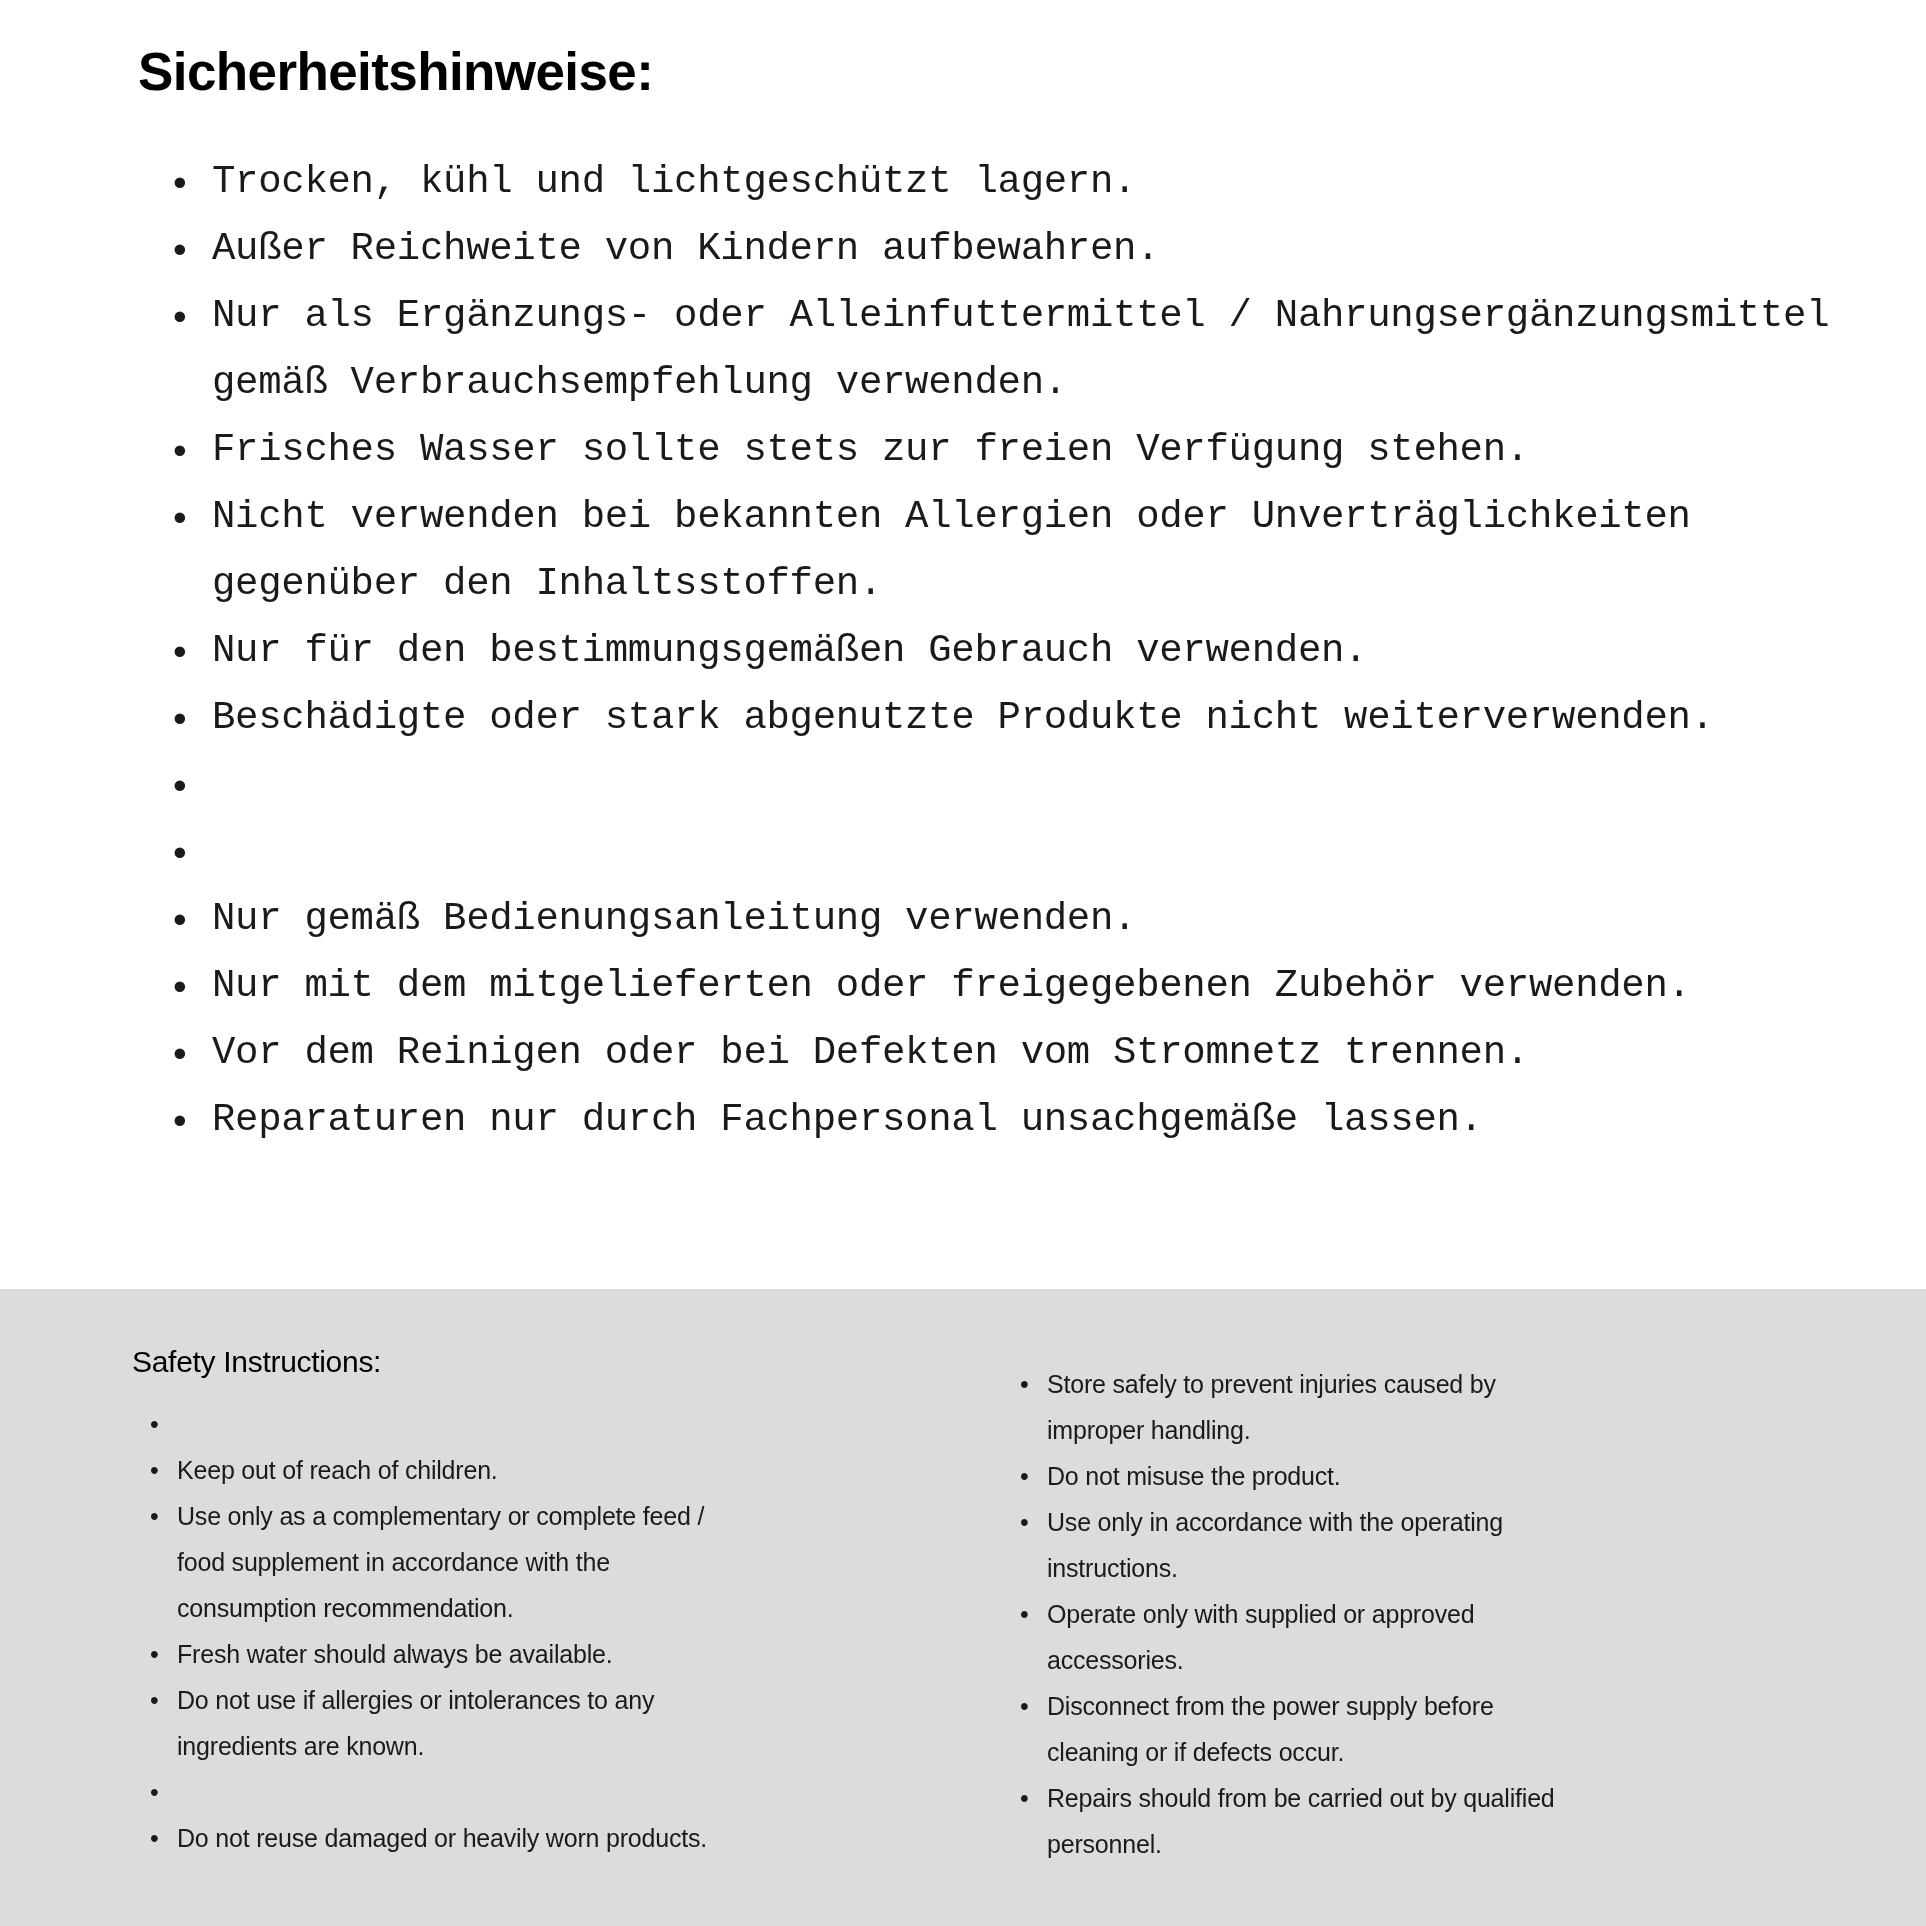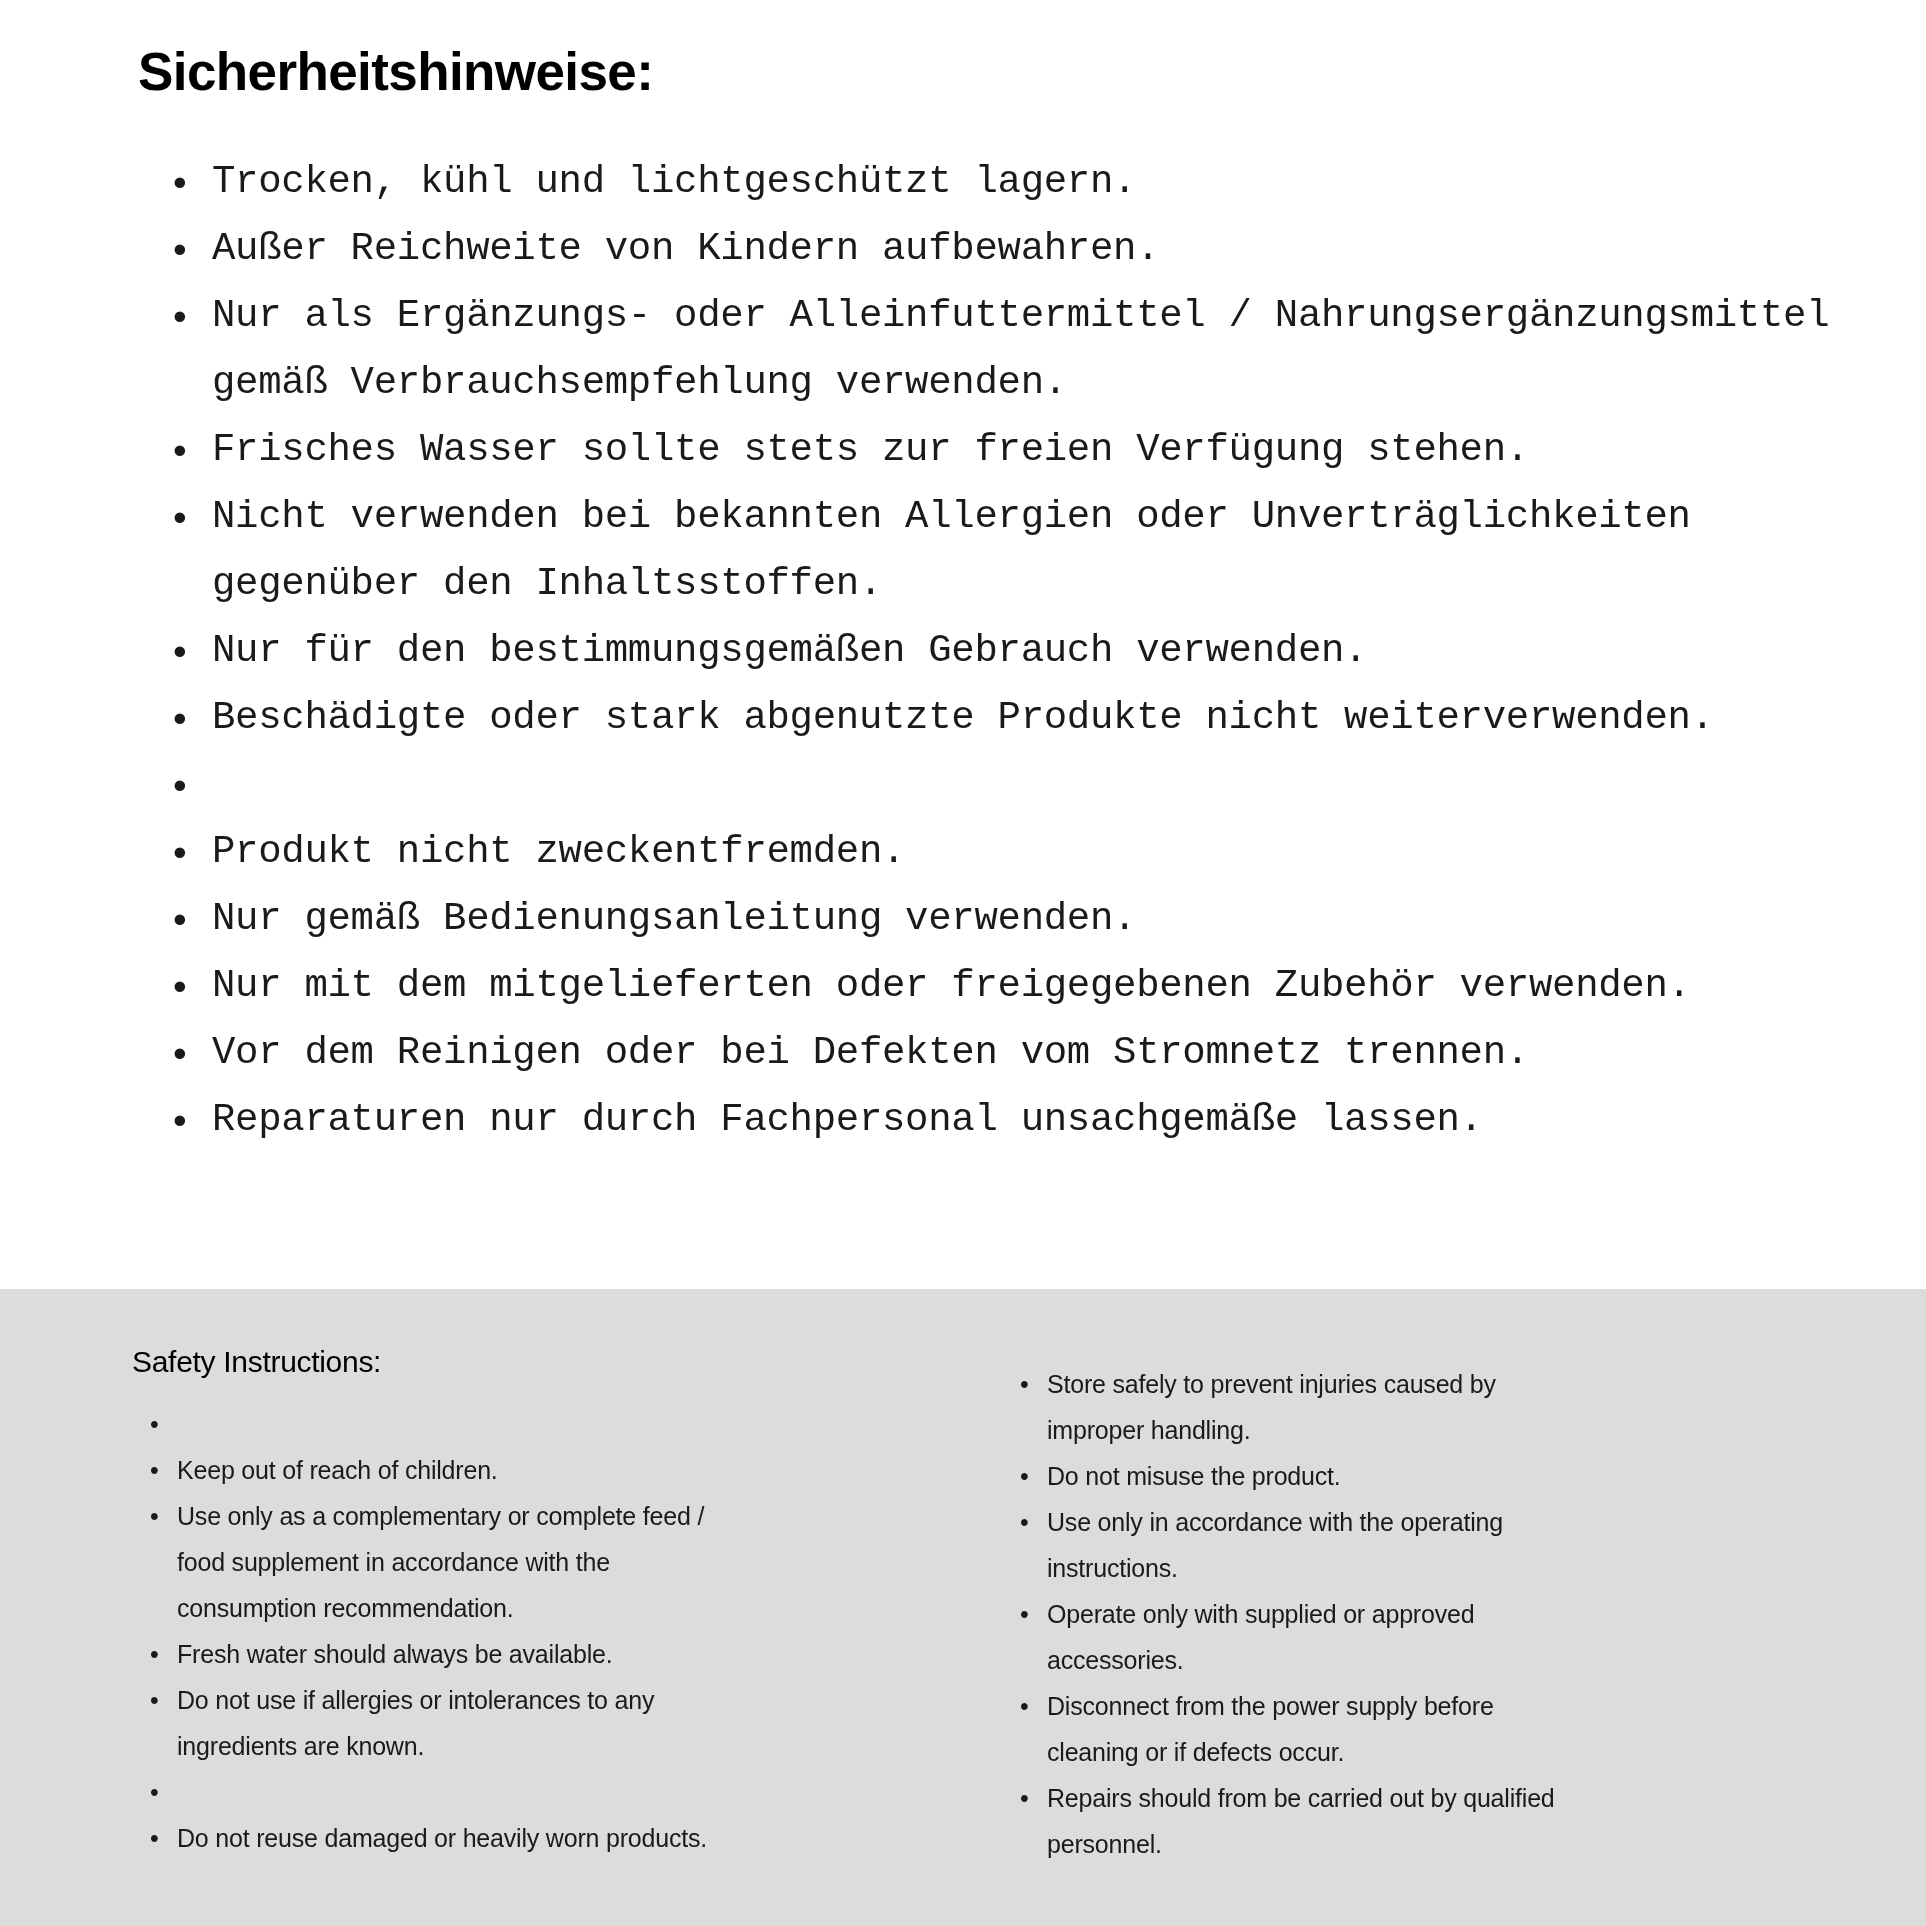--- a/index.html
+++ b/index.html
@@ -97,21 +97,20 @@
         </li>
         <li>
           <span class="marker">•</span>
           <span class="bullet-text">Beschädigte oder stark abgenutzte Produkte nicht weiterverwenden.</span>
         </li>
         <li>
           <span class="marker">•</span>
         </li>
         <li>
           <span class="marker">•</span>
-          <span class="bullet-text">Produkt nicht zweckentfremden.</span>
         </li>
         <li>
           <span class="marker">•</span>
           <span class="bullet-text">Nur gemäß Bedienungsanleitung verwenden.</span>
         </li>
         <li>
           <span class="marker">•</span>
           <span class="bullet-text">Nur mit dem mitgelieferten oder freigegebenen Zubehör verwenden.</span>
         </li>
         <li>

